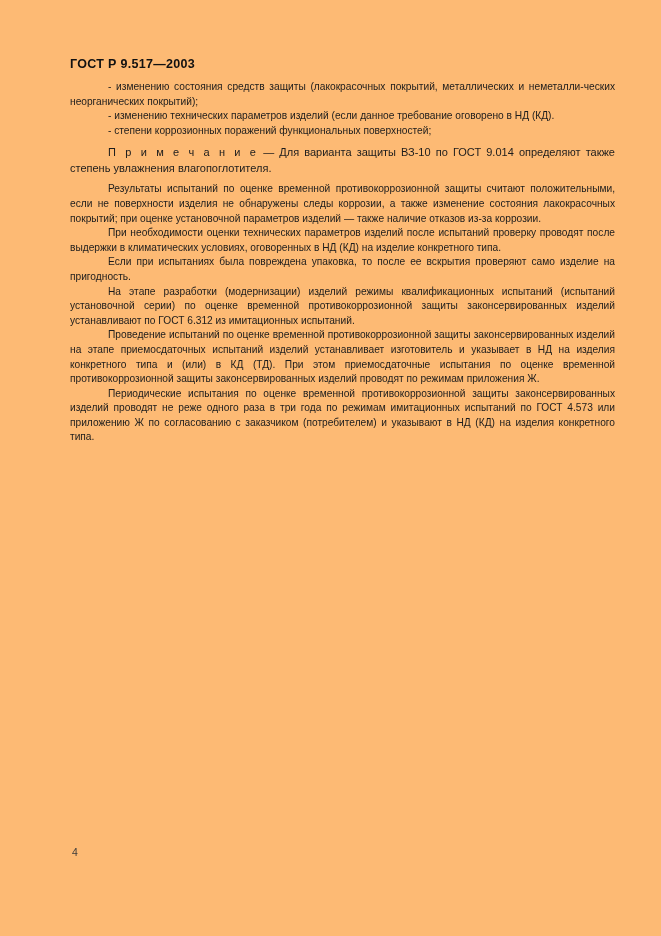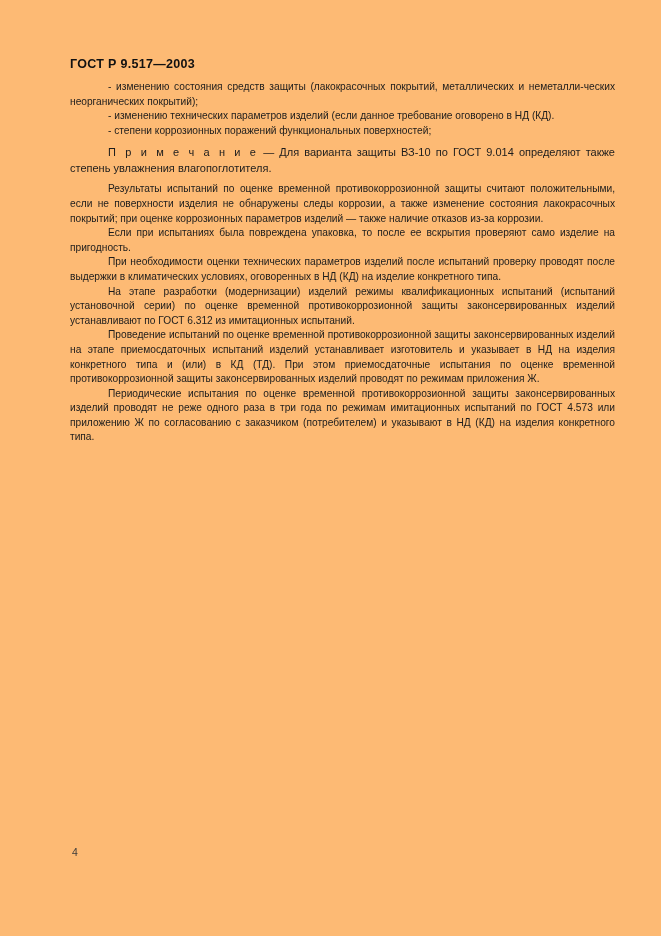--- a/index.html
+++ b/index.html
@@ -86,25 +86,25 @@
     <p class="para dash">-  изменению технических параметров изделий (если данное требование оговорено в НД (КД).</p>
 
     <p class="para dash">-  степени коррозионных поражений функциональных поверхностей;</p>
 
     <div class="spacer-sm"></div>
 
     <p class="para note"><span class="sp-wide">П р и м е ч а н и е</span><span> — Для  варианта  защиты  ВЗ-10  по  ГОСТ  9.014  определяют  также  степень  увлажнения влагопоглотителя.</span></p>
 
     <div class="spacer-sm"></div>
 
-    <p class="para indent">Результаты  испытаний  по  оценке  временной  противокоррозионной  защиты  считают  положительными, если не поверхности изделия не обнаружены следы коррозии, а также изменение состояния лакокрасочных покрытий; при оценке коррозионных параметров изделий — также наличие отказов из-за коррозии.</p>
+    <p class="para indent">Результаты  испытаний  по  оценке  временной  противокоррозионной  защиты  считают  положительными, если не поверхности изделия не обнаружены следы коррозии, а также изменение состояния лакокрасочных покрытий; при оценке установочной параметров изделий — также наличие отказов из-за коррозии.</p>
+
+    <p class="para indent">При необходимости оценки технических параметров изделий после испытаний проверку проводят после выдержки в климатических условиях, оговоренных в НД (КД) на изделие конкретного типа.</p>
 
     <p class="para indent">Если при испытаниях была повреждена упаковка, то после ее вскрытия проверяют само изделие на пригодность.</p>
-
-    <p class="para indent">При необходимости оценки технических параметров изделий после испытаний проверку проводят после выдержки в климатических условиях, оговоренных в НД (КД) на изделие конкретного типа.</p>
 
     <p class="para indent">На  этапе  разработки  (модернизации)  изделий  режимы  квалификационных  испытаний  (испытаний  установочной  серии)  по  оценке  временной  противокоррозионной  защиты  законсервированных изделий устанавливают по ГОСТ 6.312 из имитационных испытаний.</p>
 
     <p class="para indent">Проведение испытаний по оценке временной противокоррозионной защиты законсервированных изделий  на  этапе  приемосдаточных  испытаний  изделий  устанавливает  изготовитель  и  указывает в НД на изделия конкретного типа и (или) в КД (ТД). При этом приемосдаточные испытания по оценке временной противокоррозионной защиты законсервированных изделий проводят по режимам приложения Ж.</p>
 
     <p class="para indent">Периодические испытания по оценке временной противокоррозионной защиты законсервированных  изделий  проводят  не  реже  одного  раза  в  три  года  по  режимам  имитационных  испытаний  по ГОСТ 4.573 или приложению Ж по согласованию с заказчиком (потребителем) и указывают в НД (КД) на изделия конкретного типа.</p>
 
 
   </div>
 

